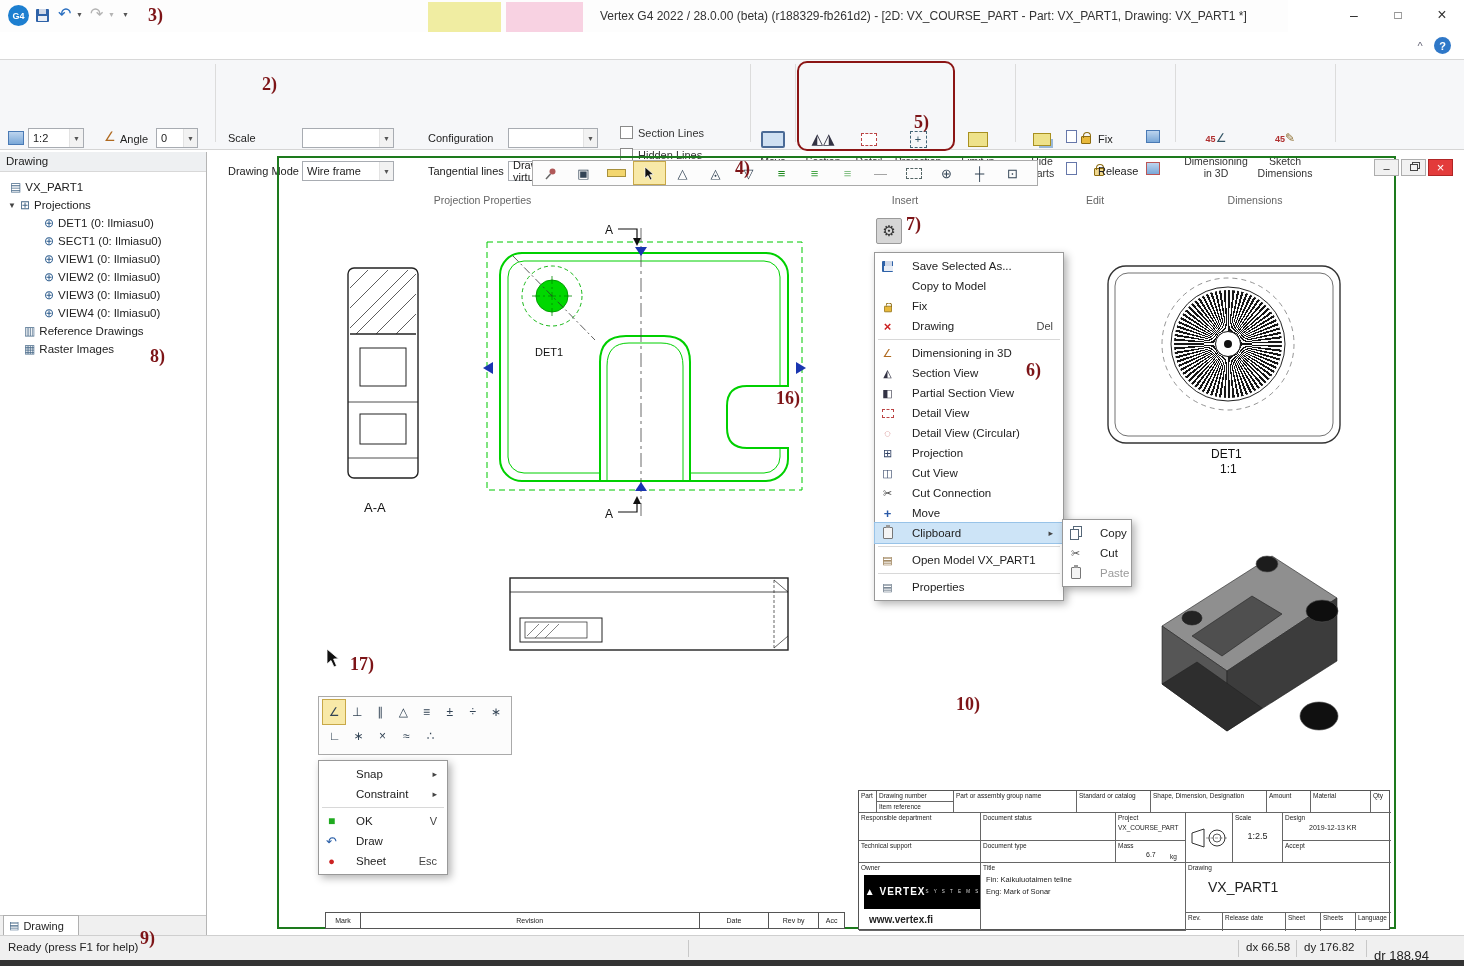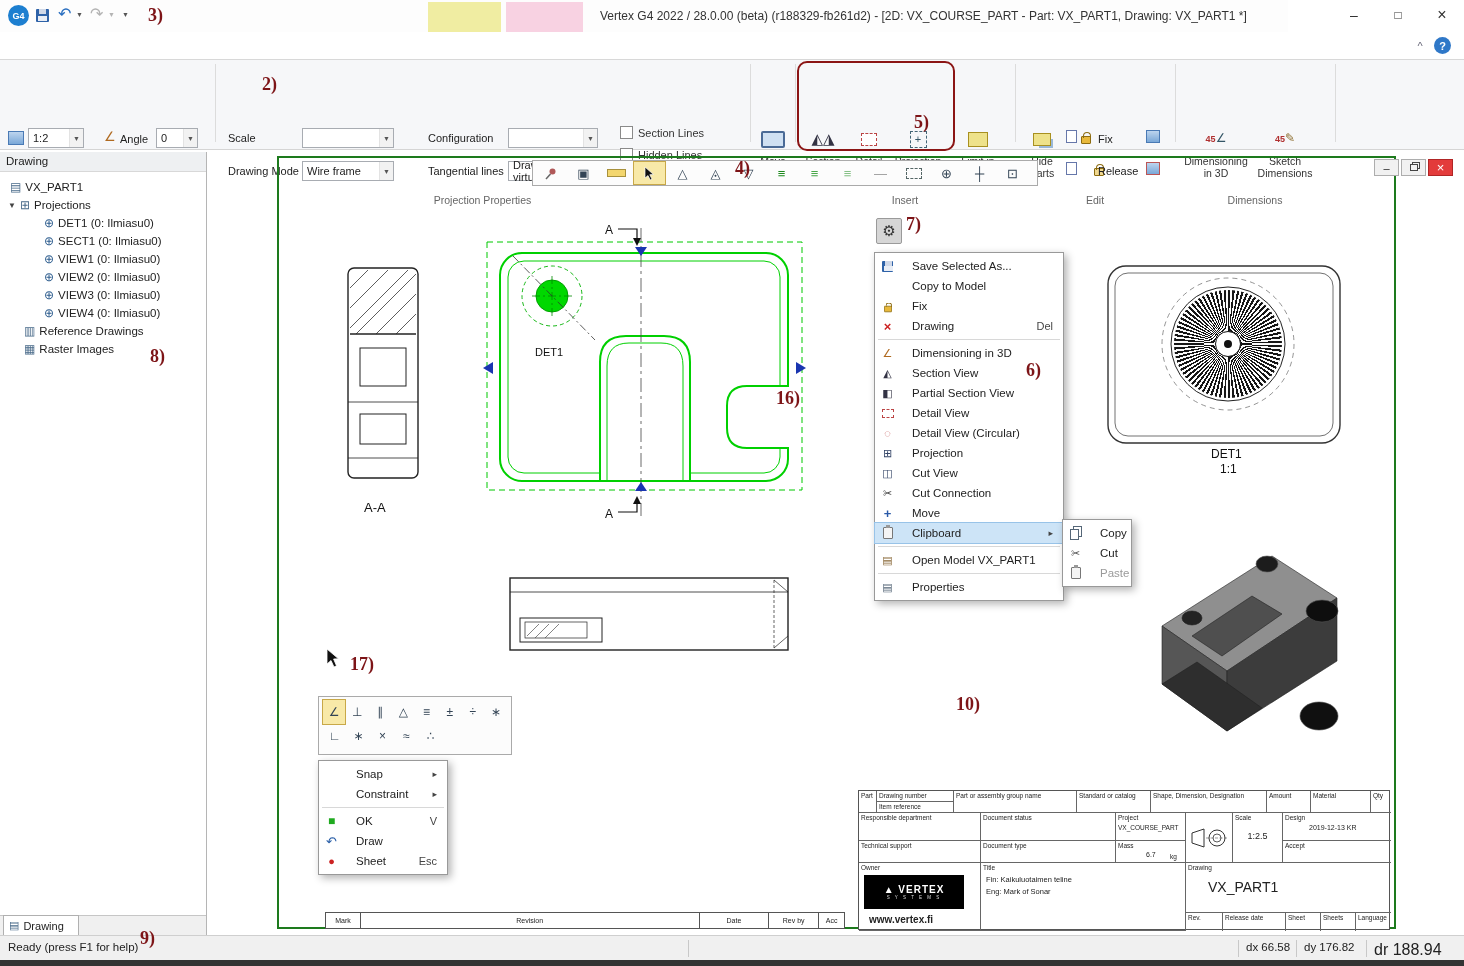--- a/index.html
+++ b/index.html
@@ -574,21 +574,21 @@
     <div class="tc" style="left:424px;top:22px;width:108px;height:28px;border-right:none">
         <div>Design</div>
         <div style="margin-top:3px;margin-left:24px;font-size:7px">2019-12-13 KR</div>
       </div>
     <div class="tc" style="left:0;top:50px;width:122px;height:22px">Technical support</div>
     <div class="tc" style="left:122px;top:50px;width:135px;height:22px">Document type</div>
     <div class="tc" style="left:257px;top:50px;width:70px;height:22px"><span>Mass</span><span style="position:absolute;left:30px;top:10px;font-size:7px">6.7</span><span style="position:absolute;left:54px;top:12px">kg</span></div>
     <div class="tc" style="left:424px;top:50px;width:108px;height:22px;border-right:none">Accept</div>
     <div class="tc" style="left:0;top:72px;width:122px;height:68px">
       <div>Owner</div>
-      <div style="position:absolute;left:5px;top:12px;width:100px;height:34px;background:#000;color:#fff;display:flex;flex-direction:column;align-items:center;justify-content:center">
+      <div style="position:absolute;left:5px;top:12px;width:117px;height:34px;background:#000;color:#fff;display:flex;flex-direction:row;align-items:center;justify-content:center">
         <div style="font-size:10px;font-weight:bold;letter-spacing:1px"><span>▲</span> <span>VERTEX</span></div>
         <div style="font-size:4.5px;letter-spacing:2px;color:#ddd">S Y S T E M S</div>
       </div>
       <div style="position:absolute;left:10px;top:51px;font-size:10px;font-weight:bold">www.vertex.fi</div>
     </div>
     <div class="tc" style="left:122px;top:72px;width:205px;height:68px">
       <div>Title</div>
       <div style="position:absolute;left:5px;top:13px;font-size:7.5px">Fin: Kaikuluotaimen teline</div>
       <div style="position:absolute;left:5px;top:25px;font-size:7.5px">Eng: Mark of Sonar</div>
     </div>
@@ -612,21 +612,21 @@
   </div>
 
   <div class="abs" style="left:0;top:935px;width:1464px;height:25px;background:#f0f0f0;border-top:1px solid #cfcfcf">
     <div class="t" style="left:8px;top:5px;font-size:11.5px;color:#222">Ready (press F1 for help)</div>
     <div class="abs" style="left:688px;top:4px;width:1px;height:17px;background:#c8c8c8"></div>
     <div class="abs" style="left:1238px;top:4px;width:1px;height:17px;background:#c8c8c8"></div>
     <div class="abs" style="left:1296px;top:4px;width:1px;height:17px;background:#c8c8c8"></div>
     <div class="abs" style="left:1366px;top:4px;width:1px;height:17px;background:#c8c8c8"></div>
     <div class="t" style="left:1246px;top:5px;font-size:11.5px">dx 66.58</div>
     <div class="t" style="left:1304px;top:5px;font-size:11.5px">dy 176.82</div>
-    <div class="t" style="left:1374px;top:5px;font-size:16px">dr 188.94</div>
+    <div class="t" style="left:1374px;top:12px;font-size:13px">dr 188.94</div>
   </div>
   <div class="abs" style="left:0;top:960px;width:1464px;height:6px;background:#333"></div>
 
   <div class="ann" style="left:148px;top:5px">3)</div>
   <div class="ann" style="left:262px;top:74px">2)</div>
   <div class="ann" style="left:914px;top:112px">5)</div>
   <div class="ann" style="left:735px;top:158px">4)</div>
   <div class="ann" style="left:906px;top:214px">7)</div>
   <div class="ann" style="left:1026px;top:360px">6)</div>
   <div class="ann" style="left:150px;top:346px">8)</div>

